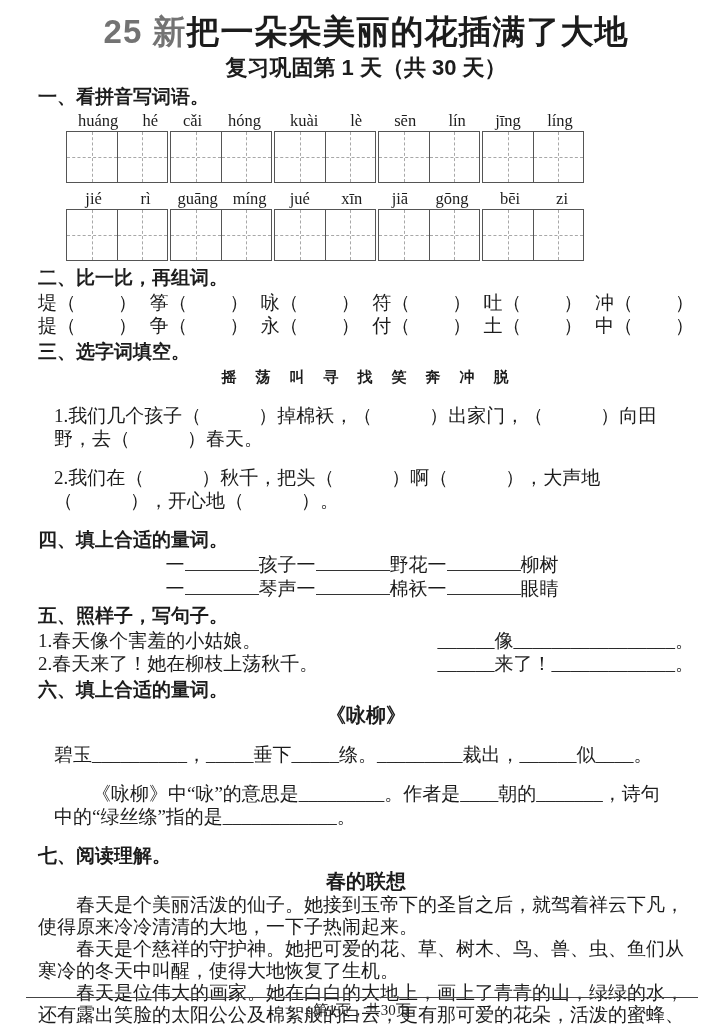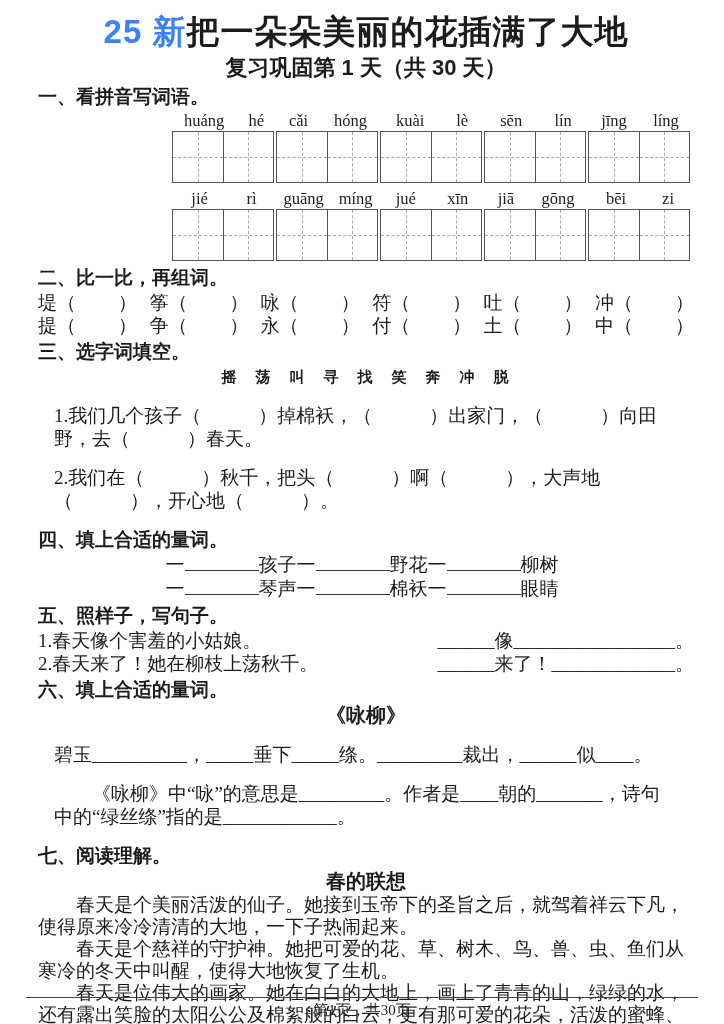--- a/index.html
+++ b/index.html
@@ -8,32 +8,32 @@
     font-family:"Liberation Serif","DejaVu Serif",serif;
     color:#1c1c1c;position:relative;overflow:hidden;
     box-sizing:border-box;padding:10px 30px 0 38px;
   }
   
   .main-title{
     text-align:center;font-family:"Liberation Sans","DejaVu Sans",sans-serif;
     font-weight:bold;font-size:33px;line-height:40px;margin:2px 0 0 0;
     letter-spacing:1px;
   }
-  .main-title .red{color:#3b82f6;}
+  .main-title .red{color:#737373;}
   .sub-title{
     text-align:center;font-family:"Liberation Sans","DejaVu Sans",sans-serif;
     font-weight:bold;font-size:22px;line-height:28px;margin:2px 0 0 0;
   }
   
   .sec-h{
     font-family:"Liberation Sans","DejaVu Sans",sans-serif;font-weight:bold;
     font-size:19px;line-height:23px;margin:3px 0 2px 0;
   }
   
-  .py-row{display:flex;justify-content:flex-end;padding:0 0 0 28px;margin:0 2px 5px 0;}
+  .py-row{display:flex;justify-content:flex-start;padding:0 0 0 28px;margin:0 2px 5px 0;}
   .py-col{width:104px;}
   .py-label{
     display:flex;justify-content:space-around;font-size:16.5px;line-height:21px;
     white-space:nowrap;
   }
   .grid-box{display:flex;width:100px;height:50px;border:1.6px solid #555;}
   .gcell{flex:1;position:relative;}
   .gcell + .gcell{border-left:1.6px solid #555;}
   .gcell::before{content:"";position:absolute;left:50%;top:0;bottom:0;border-left:1px dashed #a8a8a8;}
   .gcell::after{content:"";position:absolute;top:50%;left:0;right:0;border-top:1px dashed #a8a8a8;}

